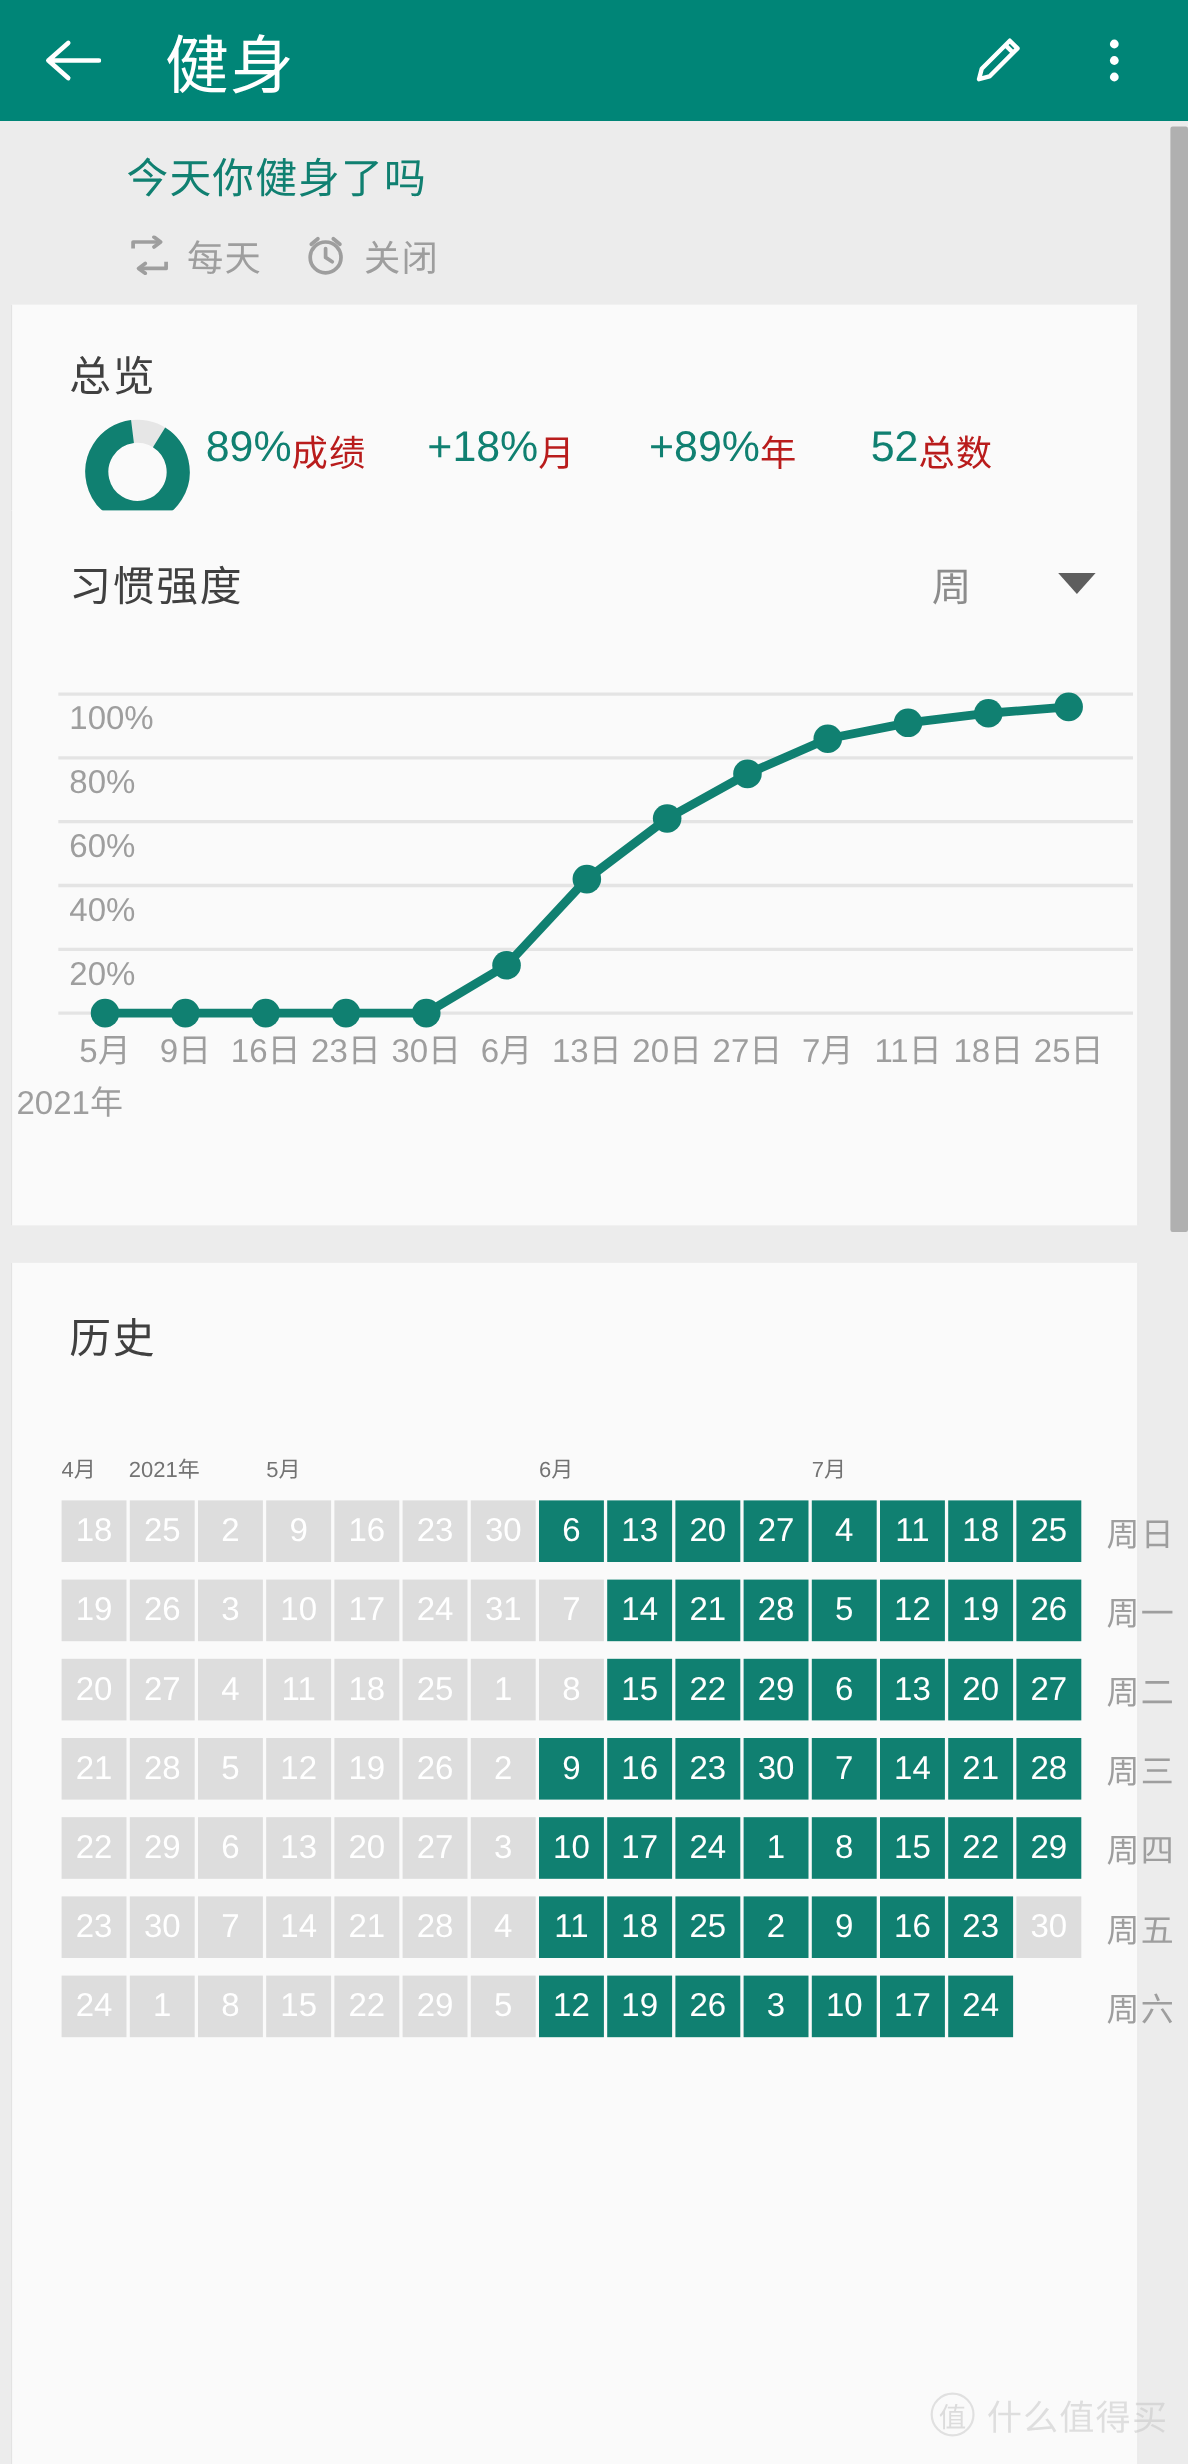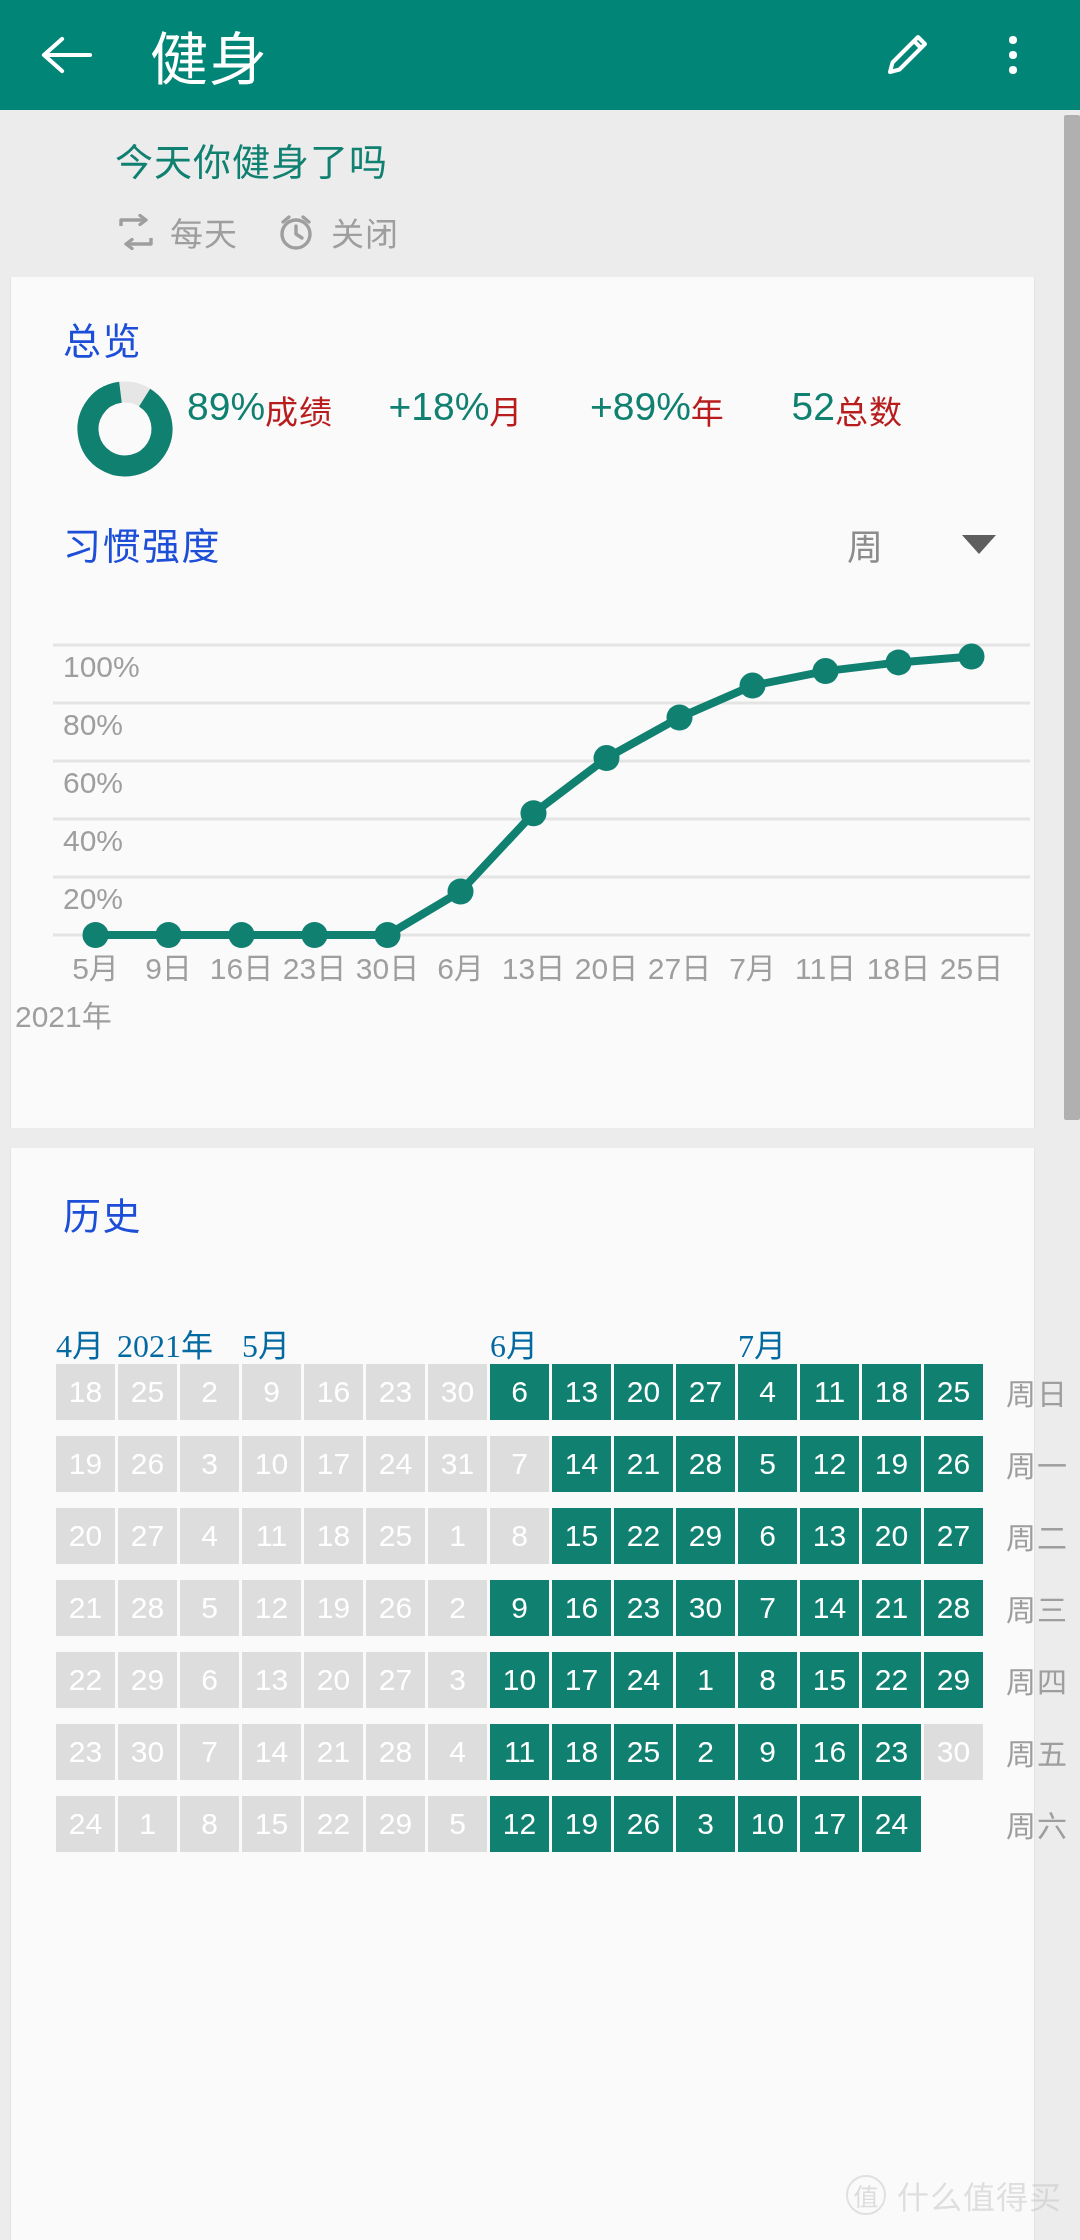--- a/index.html
+++ b/index.html
@@ -82,21 +82,21 @@
   .card {
     position: absolute;
     left: 10px;
     width: 1025px;
     background: #fafafa;
     border: 1px solid #e3e3e3;
     border-top: 0;
     border-bottom: 0;
   }
   .card-title {
-    color: #1d4ed8;
+    color: #404040;
     font-size: 38px;
     font-weight: 400;
     letter-spacing: 1.5px;
   }
 
   
   #card-overview { top: 277px; height: 205px; }
   #card-overview .card-title { position: absolute; left: 52px; top: 34px; }
   .score-row {
     position: absolute;
@@ -121,21 +121,21 @@
   }
   .stat .lab {
     color: #b91c1c;
     font-size: 33px;
     margin-top: 5px;
     letter-spacing: 1px;
     text-align: center;
   }
 
   
-  #card-strength { top: 478px; height: 650px; }
+  #card-strength { top: 464px; height: 650px; }
   #card-strength .card-title { position: absolute; left: 52px; top: 38px; }
   .spinner {
     position: absolute;
     right: 38px; top: 40px;
     display: flex;
     align-items: center;
   }
   .spinner .sel {
     color: #8c8c8c;
     font-size: 36px;
@@ -161,23 +161,22 @@
   #card-history .card-title { position: absolute; left: 52px; top: 38px; }
 
   .cal {
     position: absolute;
     left: 45px; top: 172px;
   }
   .cal-months {
     position: relative;
     height: 44px;
     width: 930px;
-    color: #0369a1;
-    font-size: 32px;
-    font-family: Liberation Serif, serif;
+    color: #737373;
+    font-size: 20px;
   }
   .cal-months span { position: absolute; top: 0; white-space: nowrap; }
   .cal-grid {
     display: flex;
     flex-direction: column;
     gap: 16px;
   }
   .cal-row { display: flex; align-items: center; gap: 3px; }
   .cal-cell {
     width: 59px;

